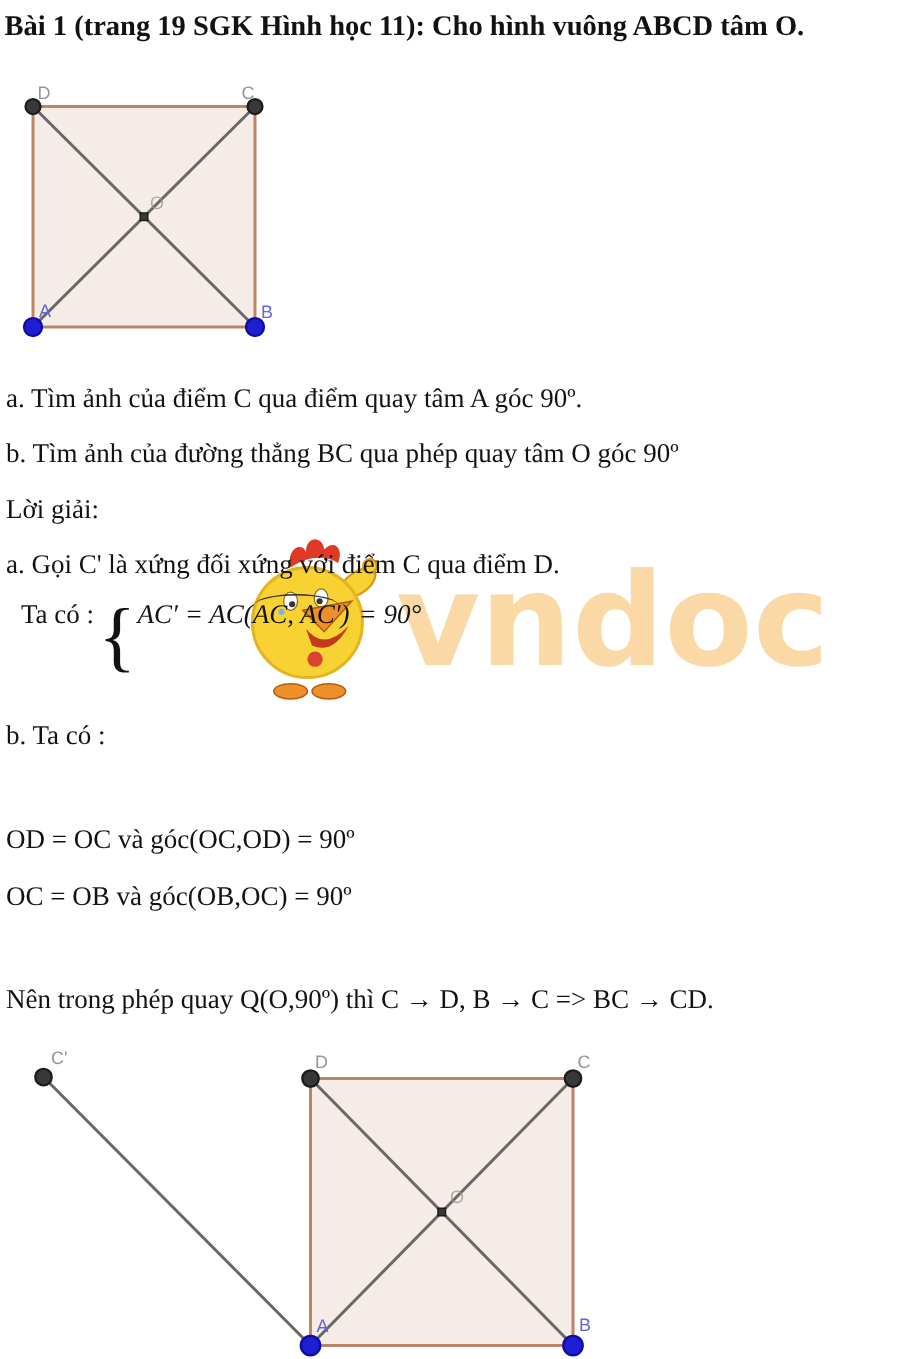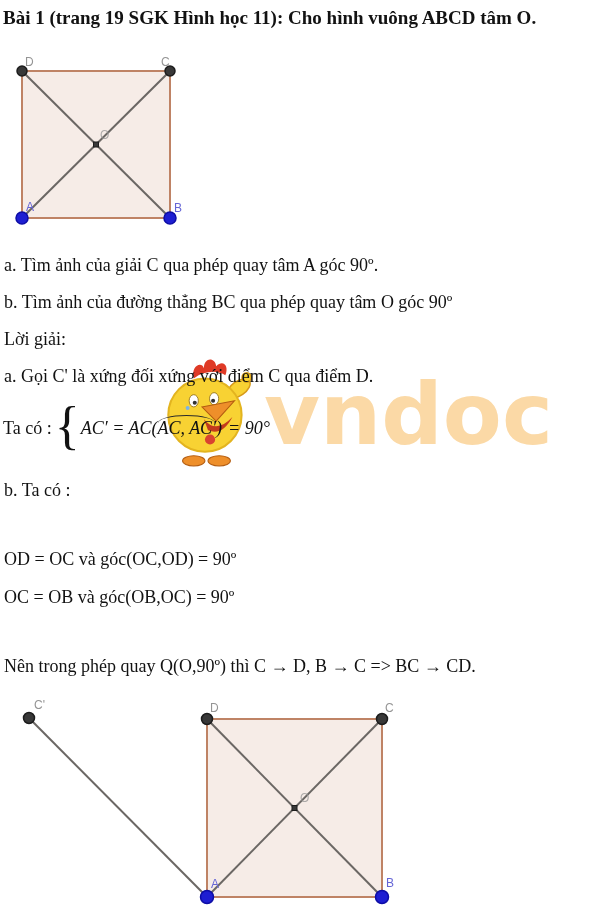--- a/index.html
+++ b/index.html
@@ -8,21 +8,21 @@
   
   .watermark{position:absolute;left:0;top:0;width:480px;height:906px;}
   .wm-text{position:absolute;left:264px;top:370px;
            font-family:"DejaVu Sans",sans-serif;font-weight:bold;
            font-size:86px;line-height:88px;letter-spacing:0px;color:#fbd9a6;}
   .chick{position:absolute;left:157px;top:356px;width:102px;height:112px;}
   
   .title{position:absolute;left:3px;top:7px;margin:0;font-size:19px;font-weight:bold;white-space:nowrap;}
   .line{position:absolute;left:4px;margin:0;font-size:18px;line-height:21px;white-space:nowrap;}
   
-  .system{position:absolute;left:3px;top:399px;height:58px;display:flex;align-items:center;font-size:18px;}
+  .system{position:absolute;left:14px;top:399px;height:58px;display:flex;align-items:flex-start;font-size:18px;}
   .taco{font-style:normal;}
   .brace{font-size:52px;line-height:52px;font-weight:400;margin:0 1px 5px 3px;}
   .eqs{display:flex;align-items:center;font-style:italic;line-height:21px;}
   .eqrow{white-space:nowrap;}
   .overarc{position:relative;display:inline-block;font-family:Liberation Serif, serif;}
   .overarc::before{content:"";position:absolute;left:1px;right:1px;top:-3px;height:8px;
                    border-top:1.6px solid #2a2a2a;
                    border-radius:100% 100% 0 0 / 180% 180% 0 0;}
   .rhs{margin-left:6px;}
   
@@ -68,21 +68,21 @@
     <circle cx="22" cy="166" r="6" stroke-width="1.5" fill="#1e1ed2" stroke="#0d0da6"></circle>
     <circle cx="170" cy="166" r="6" stroke-width="1.5" fill="#1e1ed2" stroke="#0d0da6"></circle>
     <rect x="93.5" y="90" width="5" height="5" stroke-width="1" fill="#383838" stroke="#1c1c1c"></rect>
     <text x="25" y="14" fill="#949494">D</text>
     <text x="161" y="14" fill="#949494">C</text>
     <text x="26" y="159" fill="#6565d6">A</text>
     <text x="174" y="160" fill="#6565d6">B</text>
     <text x="100" y="87" font-size="11" opacity="0.75" fill="#949494">O</text>
   </svg>
 
-  <p class="line" style="top:255px">a. Tìm ảnh của giải C qua phép quay tâm A góc 90º.</p>
+  <p class="line" style="top:255px">a. Tìm ảnh của điểm C qua điểm quay tâm A góc 90º.</p>
   <p class="line" style="top:292px">b. Tìm ảnh của đường thẳng BC qua phép quay tâm O góc 90º</p>
   <p class="line" style="top:329px">Lời giải:</p>
   <p class="line" style="top:366px">a. Gọi C' là xứng đối xứng với điểm C qua điểm D.</p>
 
   <div class="system">
     <span class="taco">Ta có :</span>
     <span class="brace">{</span>
     <span class="eqs">
       <span class="eqrow">AC′ = AC</span>
       <span class="eqrow"><span>(</span><span class="overarc">AC, AC′</span><span>)</span><span class="rhs">= 90°</span></span>

